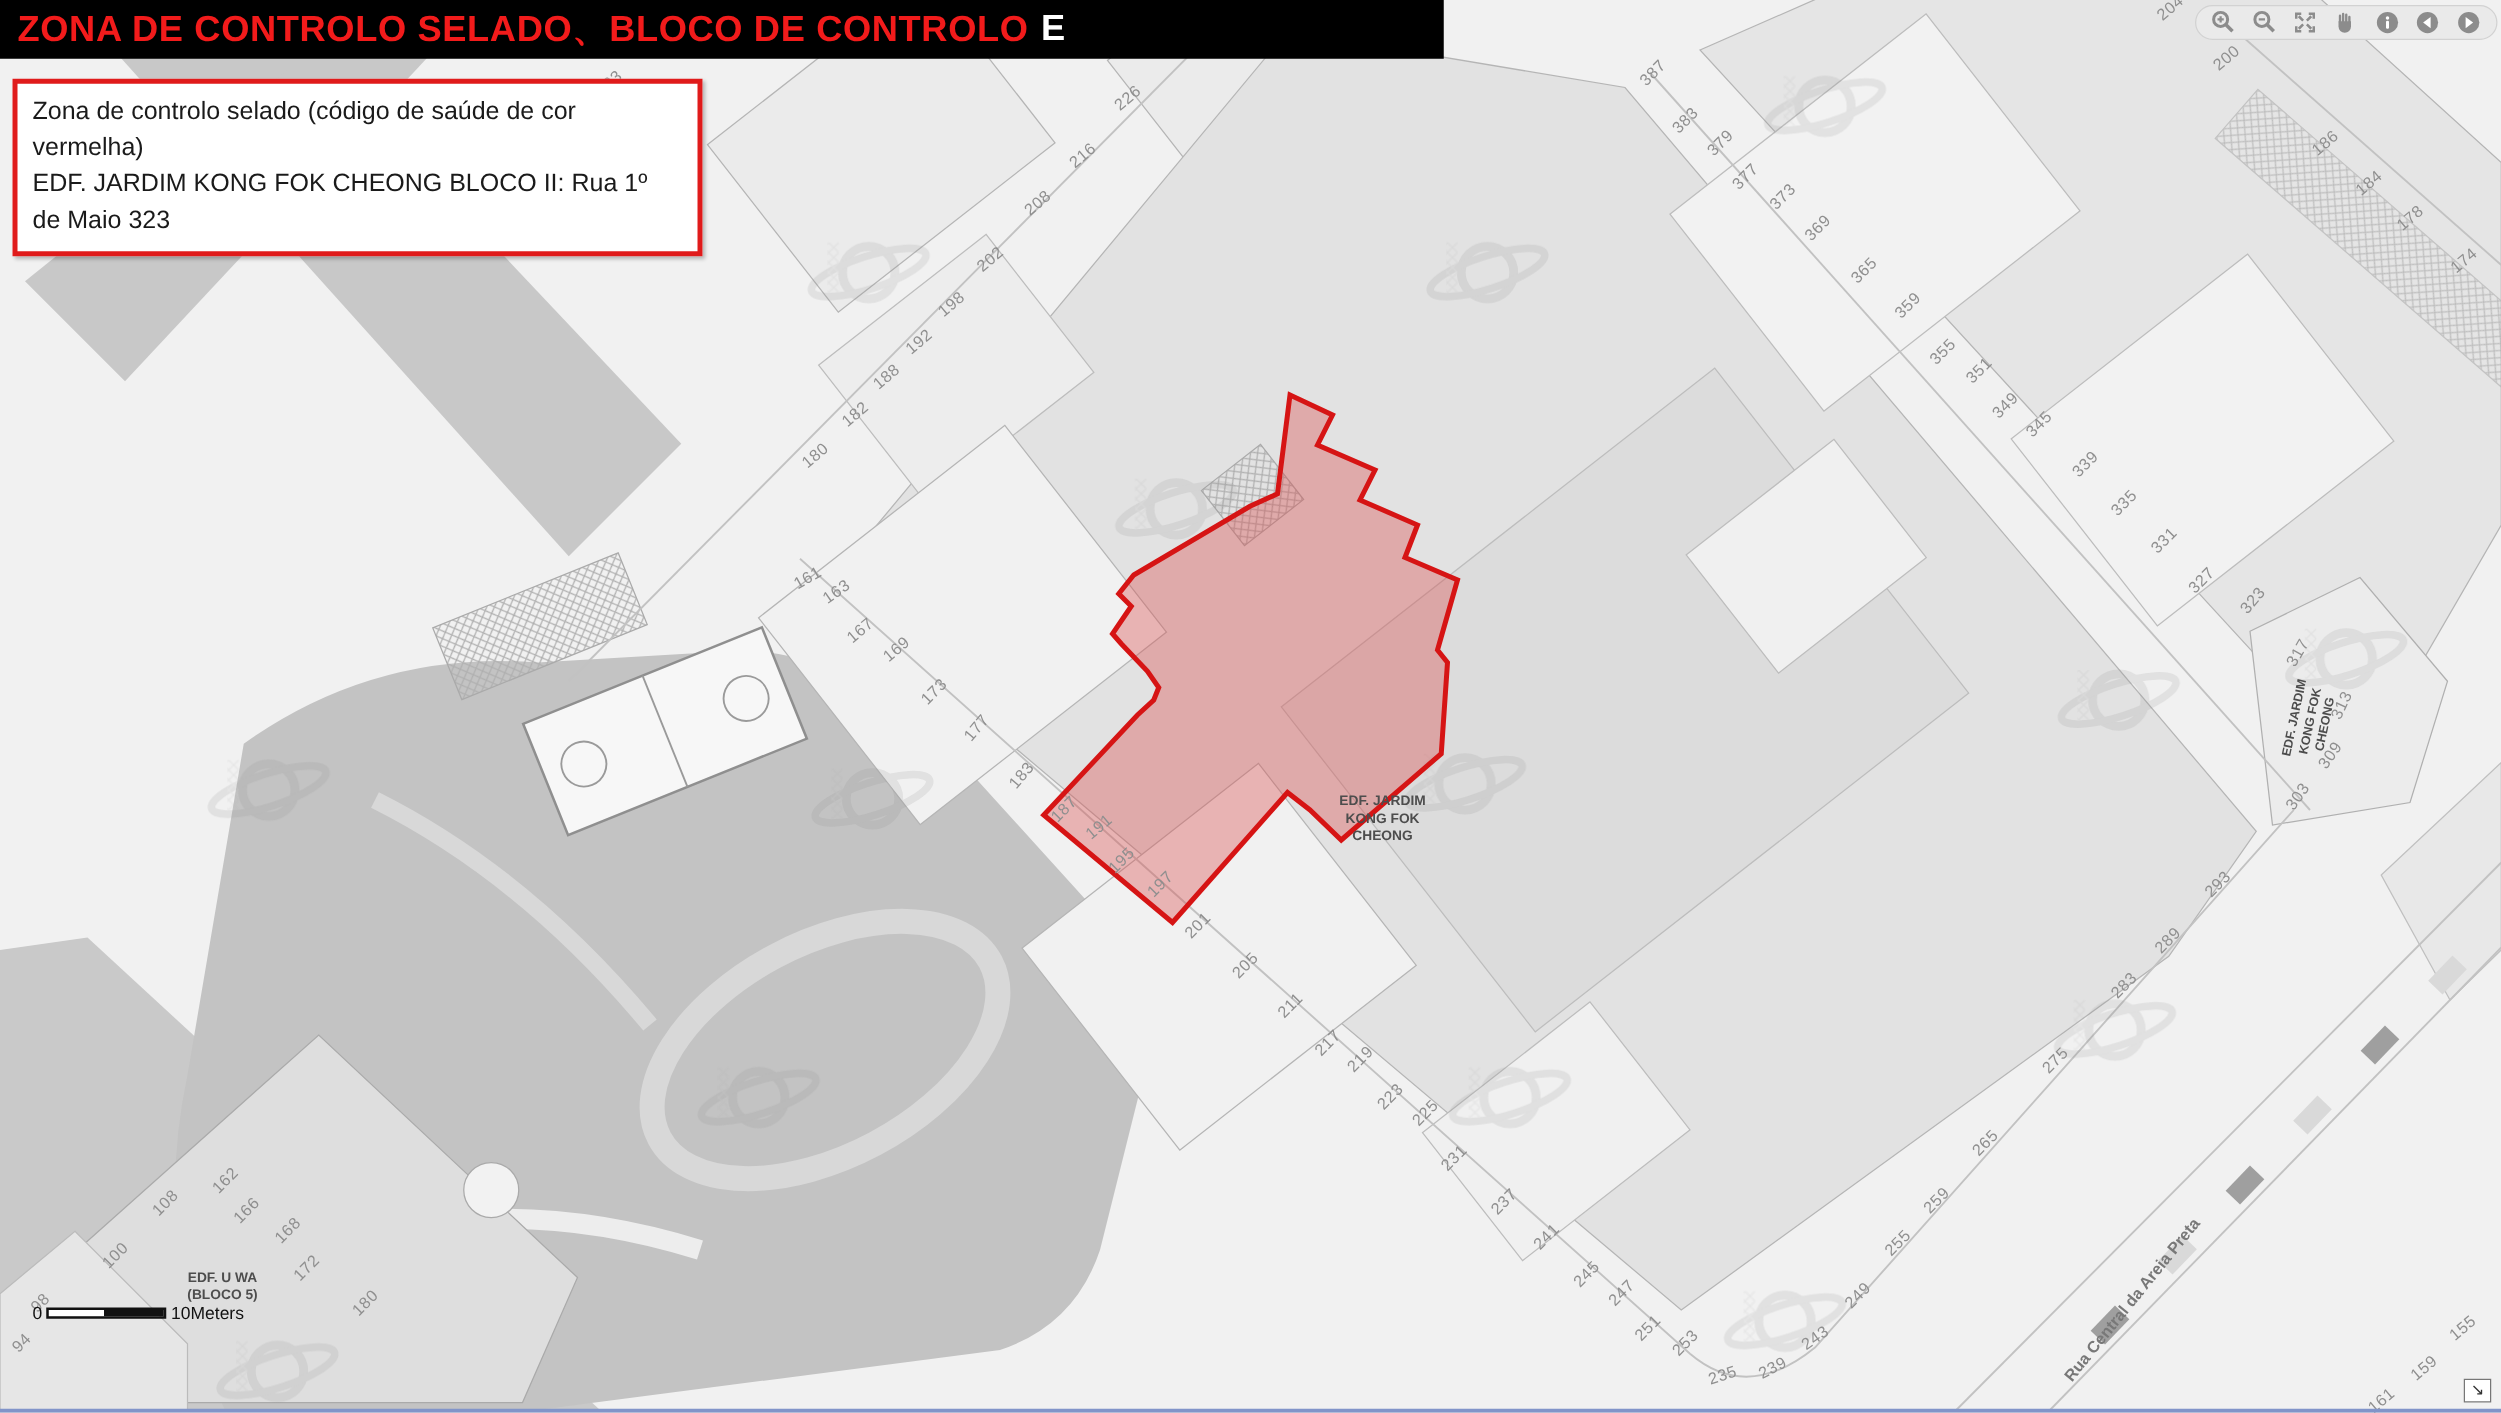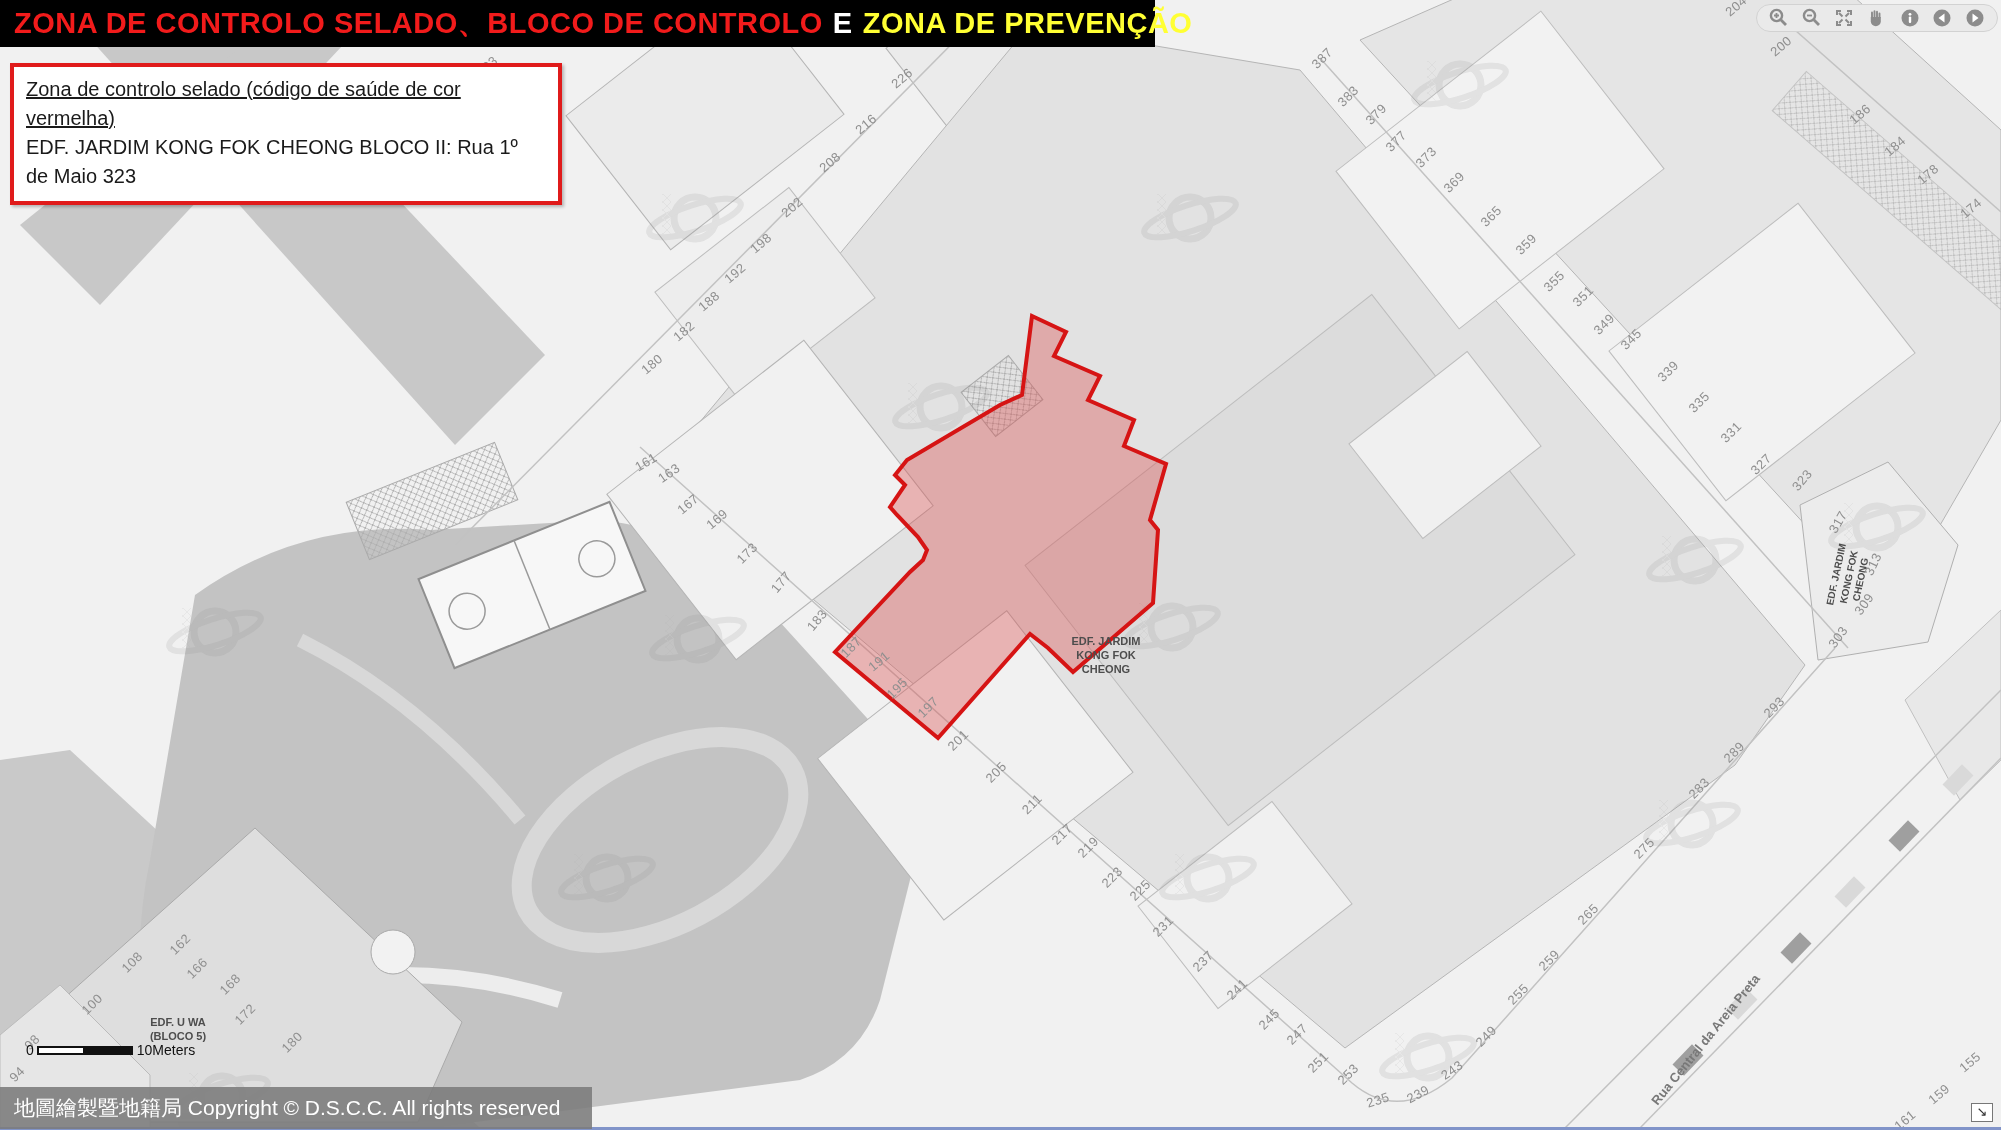--- a/index.html
+++ b/index.html
@@ -15,21 +15,21 @@
   
   #header{position:absolute;left:0;top:0;width:1155px;height:47px;background:#000;
           z-index:6;display:flex;align-items:center;padding-left:14px;box-sizing:border-box;
           font-size:29px;font-weight:bold;letter-spacing:.5px;white-space:nowrap;}
   #header .seg-red{color:#f21b1b;} #header .seg-white{color:#ffffff;padding:0 10px;}
   #header .seg-yellow{color:#ffff33;}
   
   #infobox{position:absolute;left:10px;top:63px;width:552px;box-sizing:border-box;z-index:6;
            background:#ffffff;border:4px solid #e01b1b;padding:8px 26px 10px 12px;
            font-size:20px;line-height:29px;color:#1a1a1a;box-shadow:2px 2px 3px rgba(0,0,0,.25);}
-  #infobox .u{text-decoration:underline;}
+  #infobox .u{}
   
   #toolbar{position:absolute;left:1756px;top:4px;width:242px;height:28px;z-index:6;
            background:#eaeaea;border:1px solid #d2d2d2;border-radius:15px;
            display:flex;align-items:center;justify-content:space-around;padding:0 6px;box-sizing:border-box;}
   .tbtn{width:26px;height:24px;display:flex;align-items:center;justify-content:center;cursor:pointer;}
   .tbtn svg{display:block;}
   
   #scalebar{position:absolute;left:26px;top:1042px;z-index:6;display:flex;align-items:center;
             font-size:14px;color:#111;}
   #scalebar .bar{width:96px;height:9px;border:2px solid #111;box-sizing:border-box;
@@ -259,21 +259,20 @@
         <div>(BLOCO 5)</div>
       </div>
       <div class="maplabel" style="left: 1706px; top: 1040px; font-size: 13px; color: rgb(120, 120, 120); font-weight: 700; transform: translate(-50%, -50%) rotate(-51deg);">
         <div>Rua Central da Areia Preta</div>
       </div>
     </div>
 
   <div id="header">
     <span class="seg-red">ZONA DE CONTROLO SELADO、BLOCO DE CONTROLO</span>
     <span class="seg-white">E</span>
-    <span class="seg-yellow">ZONA DE PREVENÇÃO</span>
   </div>
 
   <div id="infobox">
     <span class="u">Zona de controlo selado (código de saúde de cor vermelha)</span><br>
     <span>EDF. JARDIM KONG FOK CHEONG BLOCO II: Rua 1º de Maio 323</span>
   </div>
 
   <div id="toolbar">
     <div class="tbtn" title="Zoom in">
       <svg width="24" height="24" viewBox="0 0 24 24">
@@ -323,17 +322,16 @@
       </svg>
     </div>
   </div>
 
   <div id="scalebar">
     <span>0</span>
     <span class="bar"></span>
     <span>10Meters</span>
   </div>
 
-  <div id="copyright">地圖繪製暨地籍局 Copyright © D.S.C.C. All rights reserved</div>
 
   <div id="cornerbtn">↘</div>
   <div id="bottomline"></div>
 </div>
 
 </body></html>

